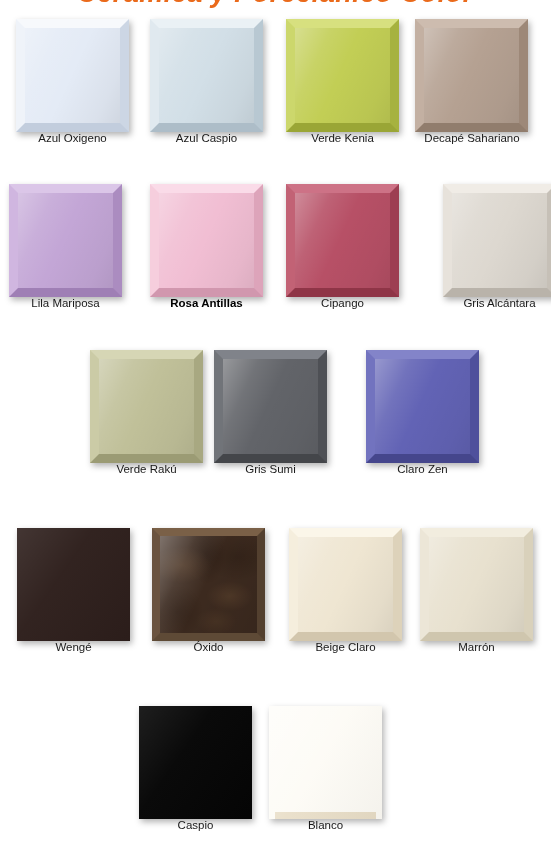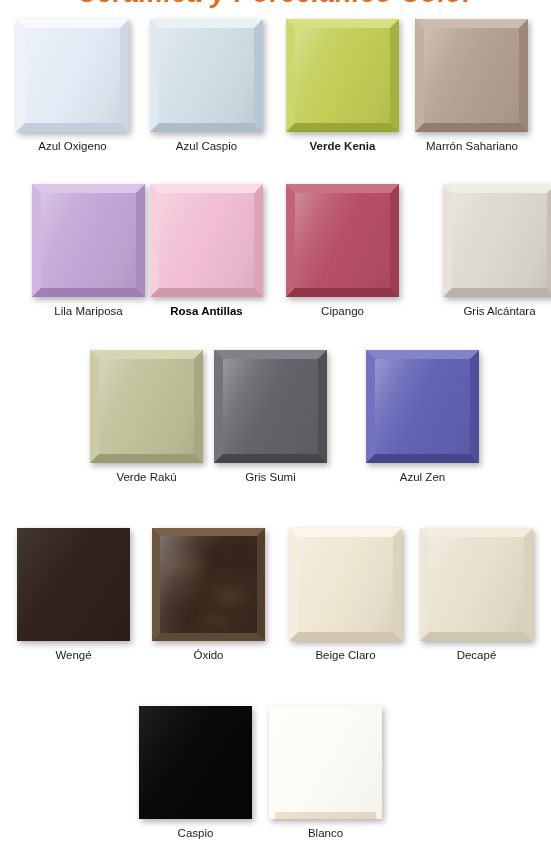--- a/index.html
+++ b/index.html
@@ -124,21 +124,21 @@
   }
   .tile.bottombevel .gloss {
     position: absolute; inset: 0;
     background: linear-gradient(120deg,
       rgba(255,255,255,0.55) 0%,
       rgba(255,255,255,0.10) 45%,
       rgba(0,0,0,0.035) 100%);
   }
 
   .swatch-label {
-    margin-top: 8px;
+    margin-top: 0;
     width: 113px;
     text-align: center;
     font-size: 11.5px;
     line-height: 13px;
     color: #1b1b1b;
     white-space: nowrap;
   }
   .swatch-label.wide { width: 150px; margin-left: -18px; }
   .swatch-label.selected {
     font-weight: bold;
@@ -161,37 +161,37 @@
         </div>
         <div class="swatch-label">Azul Oxigeno</div>
       </div>
       <div class="swatch" style="left: 150px;">
         <div class="tile bevel" style="border-color: rgb(234, 241, 245) rgb(184, 200, 210) rgb(173, 189, 200) rgb(224, 233, 239);">
           <div class="face" style="background: rgb(210, 223, 231);"></div>
           <div class="gloss"></div>
         </div>
         <div class="swatch-label">Azul Caspio</div>
       </div>
-      <div class="swatch" style="left: 286px; font-weight: bold;">
+      <div class="swatch" style="left: 286px;">
         <div class="tile bevel" style="border-color: rgb(215, 224, 127) rgb(166, 178, 63) rgb(154, 166, 54) rgb(204, 215, 108);">
           <div class="face" style="background: rgb(194, 206, 85);"></div>
           <div class="gloss"></div>
         </div>
         <div class="swatch-label">Verde Kenia</div>
       </div>
       <div class="swatch" style="left: 415px;">
         <div class="tile bevel" style="border-color: rgb(205, 188, 175) rgb(157, 136, 120) rgb(145, 125, 109) rgb(195, 176, 162);">
           <div class="face" style="background: rgb(181, 161, 146);"></div>
           <div class="gloss"></div>
         </div>
-        <div class="swatch-label wide">Marrón Sahariano</div>
+        <div class="swatch-label wide">Decapé Sahariano</div>
       </div>
     </div>
     <div class="swatch-row" style="top: 184px;">
-      <div class="swatch" style="left: 32px;">
+      <div class="swatch" style="left: 9px;">
         <div class="tile bevel" style="border-color: rgb(219, 198, 232) rgb(171, 140, 192) rgb(159, 127, 181) rgb(208, 182, 224);">
           <div class="face" style="background: rgb(195, 166, 214);"></div>
           <div class="gloss"></div>
         </div>
         <div class="swatch-label">Lila Mariposa</div>
       </div>
       <div class="swatch" style="left: 150px;">
         <div class="tile bevel" style="border-color: rgb(250, 219, 232) rgb(221, 164, 186) rgb(209, 151, 174) rgb(246, 206, 221);">
           <div class="face" style="background: rgb(241, 190, 211);"></div>
           <div class="gloss"></div>
@@ -226,21 +226,21 @@
           <div class="face" style="background: rgb(98, 100, 105);"></div>
           <div class="gloss"></div>
         </div>
         <div class="swatch-label">Gris Sumi</div>
       </div>
       <div class="swatch" style="left: 366px;">
         <div class="tile bevel" style="border-color: rgb(131, 132, 201) rgb(79, 80, 156) rgb(69, 70, 140) rgb(114, 115, 191);">
           <div class="face" style="background: rgb(98, 99, 181);"></div>
           <div class="gloss"></div>
         </div>
-        <div class="swatch-label">Azul Zen</div>
+        <div class="swatch-label">Claro Zen</div>
       </div>
     </div>
     <div class="swatch-row" style="top: 528px;">
       <div class="swatch" style="left: 17px;">
         <div class="tile flat">
           <div class="face" style="background: rgb(46, 31, 28);"></div>
           <div class="gloss"></div>
         </div>
         <div class="swatch-label">Wengé</div>
       </div>
@@ -257,21 +257,21 @@
           <div class="face" style="background: rgb(239, 230, 210);"></div>
           <div class="gloss"></div>
         </div>
         <div class="swatch-label">Beige Claro</div>
       </div>
       <div class="swatch" style="left: 420px;">
         <div class="tile bevel" style="border-color: rgb(242, 237, 223) rgb(217, 209, 187) rgb(207, 198, 174) rgb(236, 230, 215);">
           <div class="face" style="background: rgb(232, 225, 207);"></div>
           <div class="gloss"></div>
         </div>
-        <div class="swatch-label">Decapé</div>
+        <div class="swatch-label">Marrón</div>
       </div>
     </div>
     <div class="swatch-row" style="top: 706px;">
       <div class="swatch" style="left: 139px;">
         <div class="tile flat">
           <div class="face" style="background: rgb(5, 5, 5);"></div>
           <div class="gloss"></div>
         </div>
         <div class="swatch-label">Caspio</div>
       </div>

